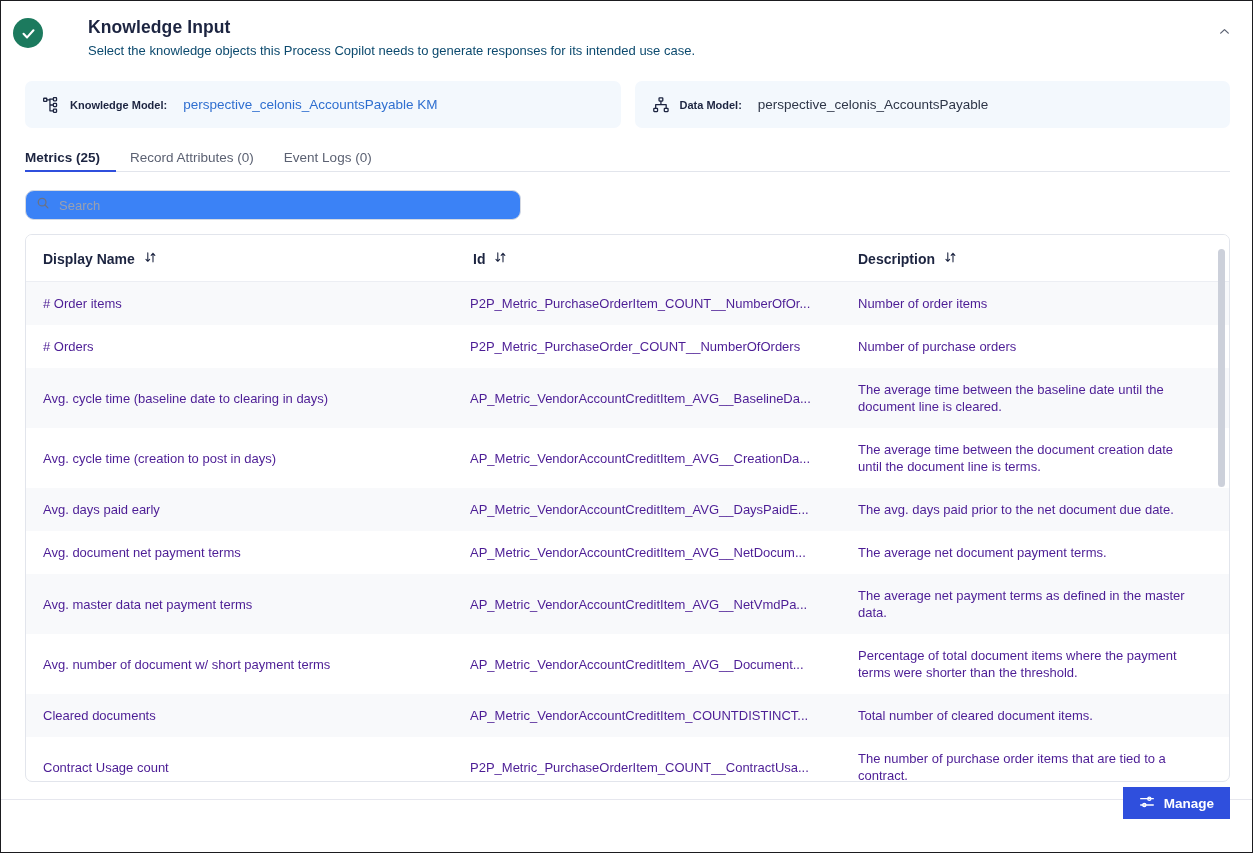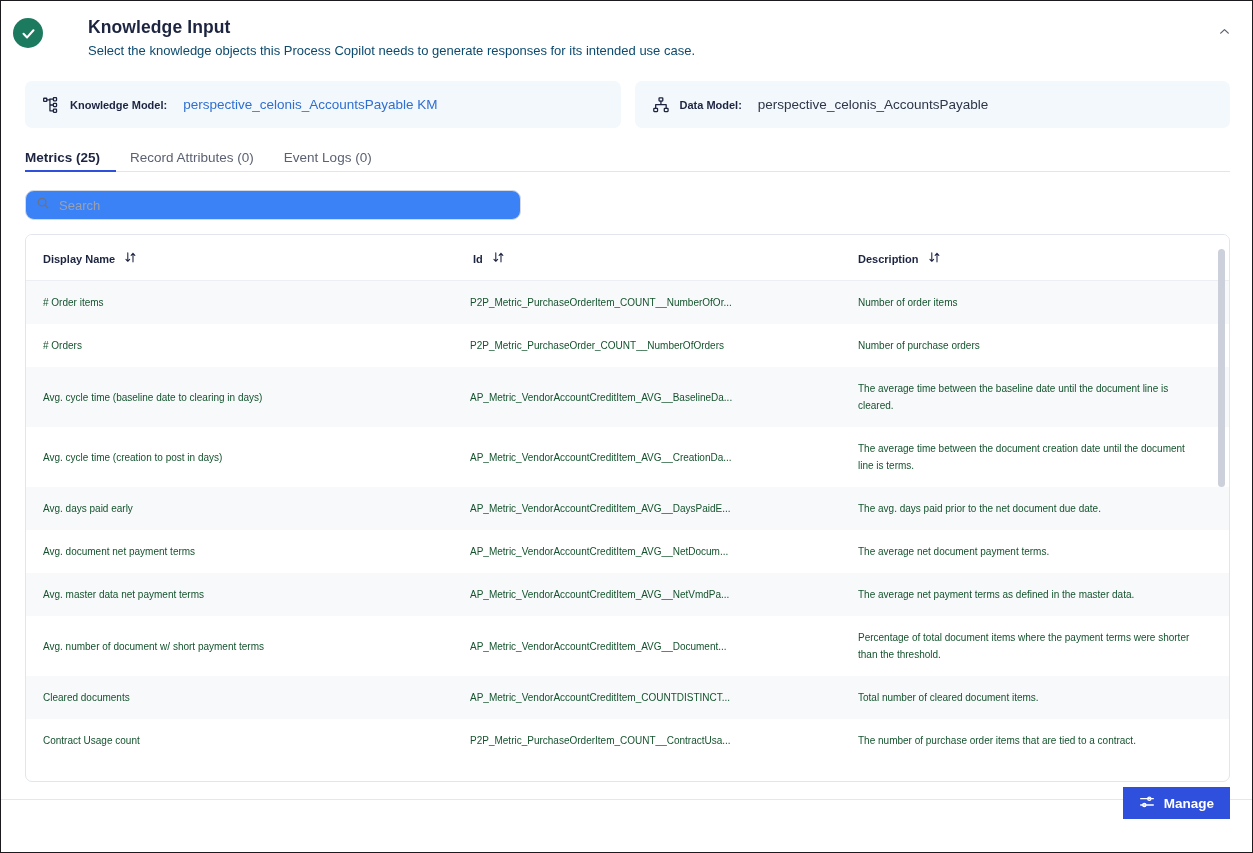--- a/index.html
+++ b/index.html
@@ -152,37 +152,37 @@
     overflow: hidden;
     background: #fff;
   }
   table {
     width: 100%;
     border-collapse: collapse;
     table-layout: fixed;
   }
   thead th {
     text-align: left;
-    font-size: 11px;
+    font-size: 14px;
     font-weight: bold;
     color: #1c2440;
     padding: 16px 14px 14px 17px;
     background: #ffffff;
     border-bottom: 1px solid #eceef3;
     vertical-align: middle;
     white-space: nowrap;
   }
   th .th-inner { display: flex; align-items: center; gap: 9px; }
   .col-name { width: 430px; }
   .col-id   { width: 385px; }
   .col-desc { width: auto; }
 
   tbody td {
-    font-size: 10px;
-    color: #14532d;
+    font-size: 13px;
+    color: #4c1d95;
     padding: 13px 14px 13px 17px;
     vertical-align: middle;
     line-height: 17px;
     border: none;
   }
   tbody tr.alt { background: #f8f9fb; }
   tbody tr td:first-child { padding-left: 17px; }
   td.id-cell {
     white-space: nowrap;
     overflow: hidden;

